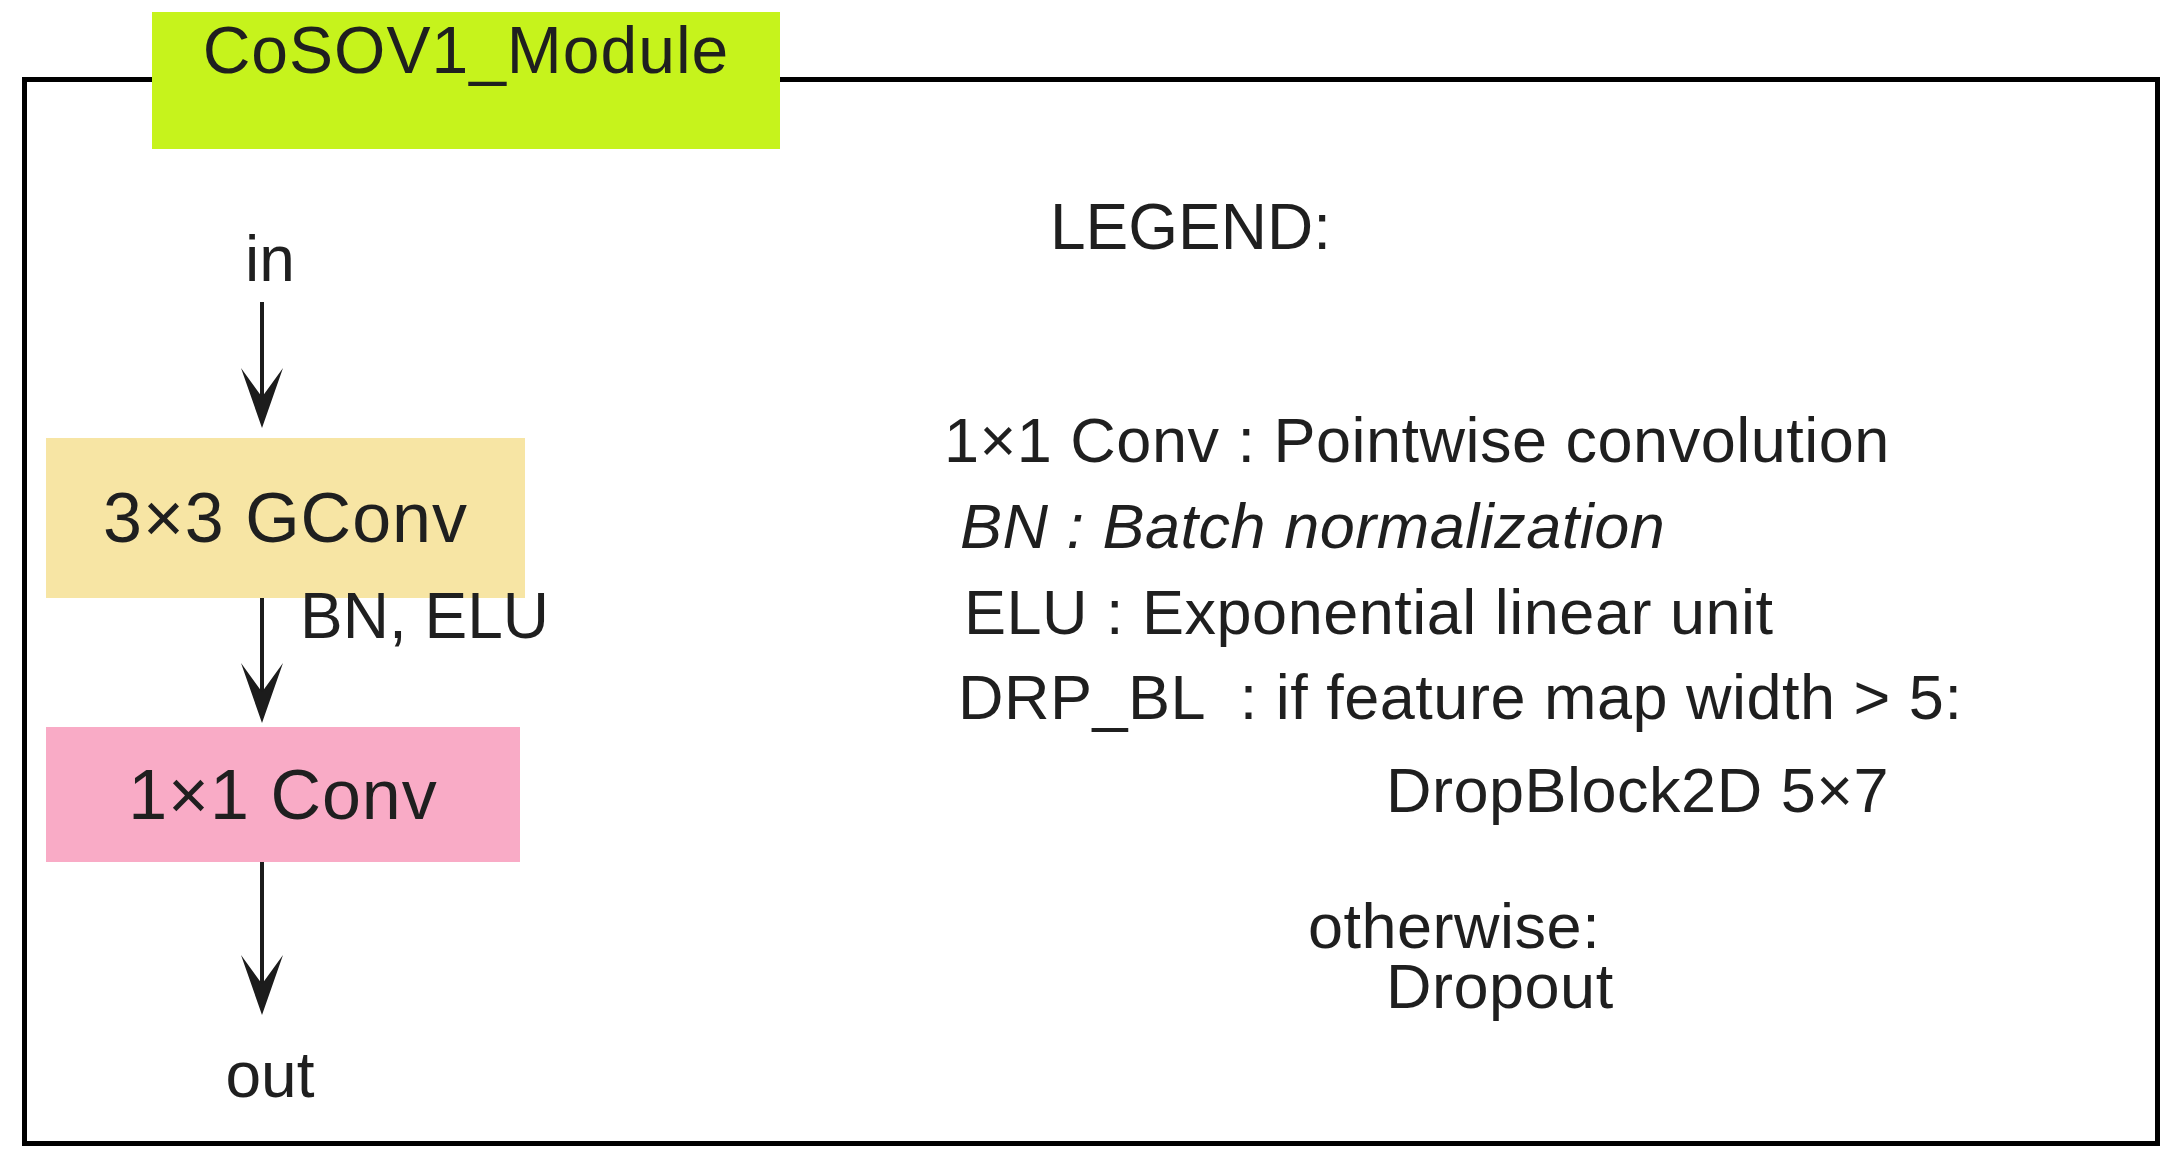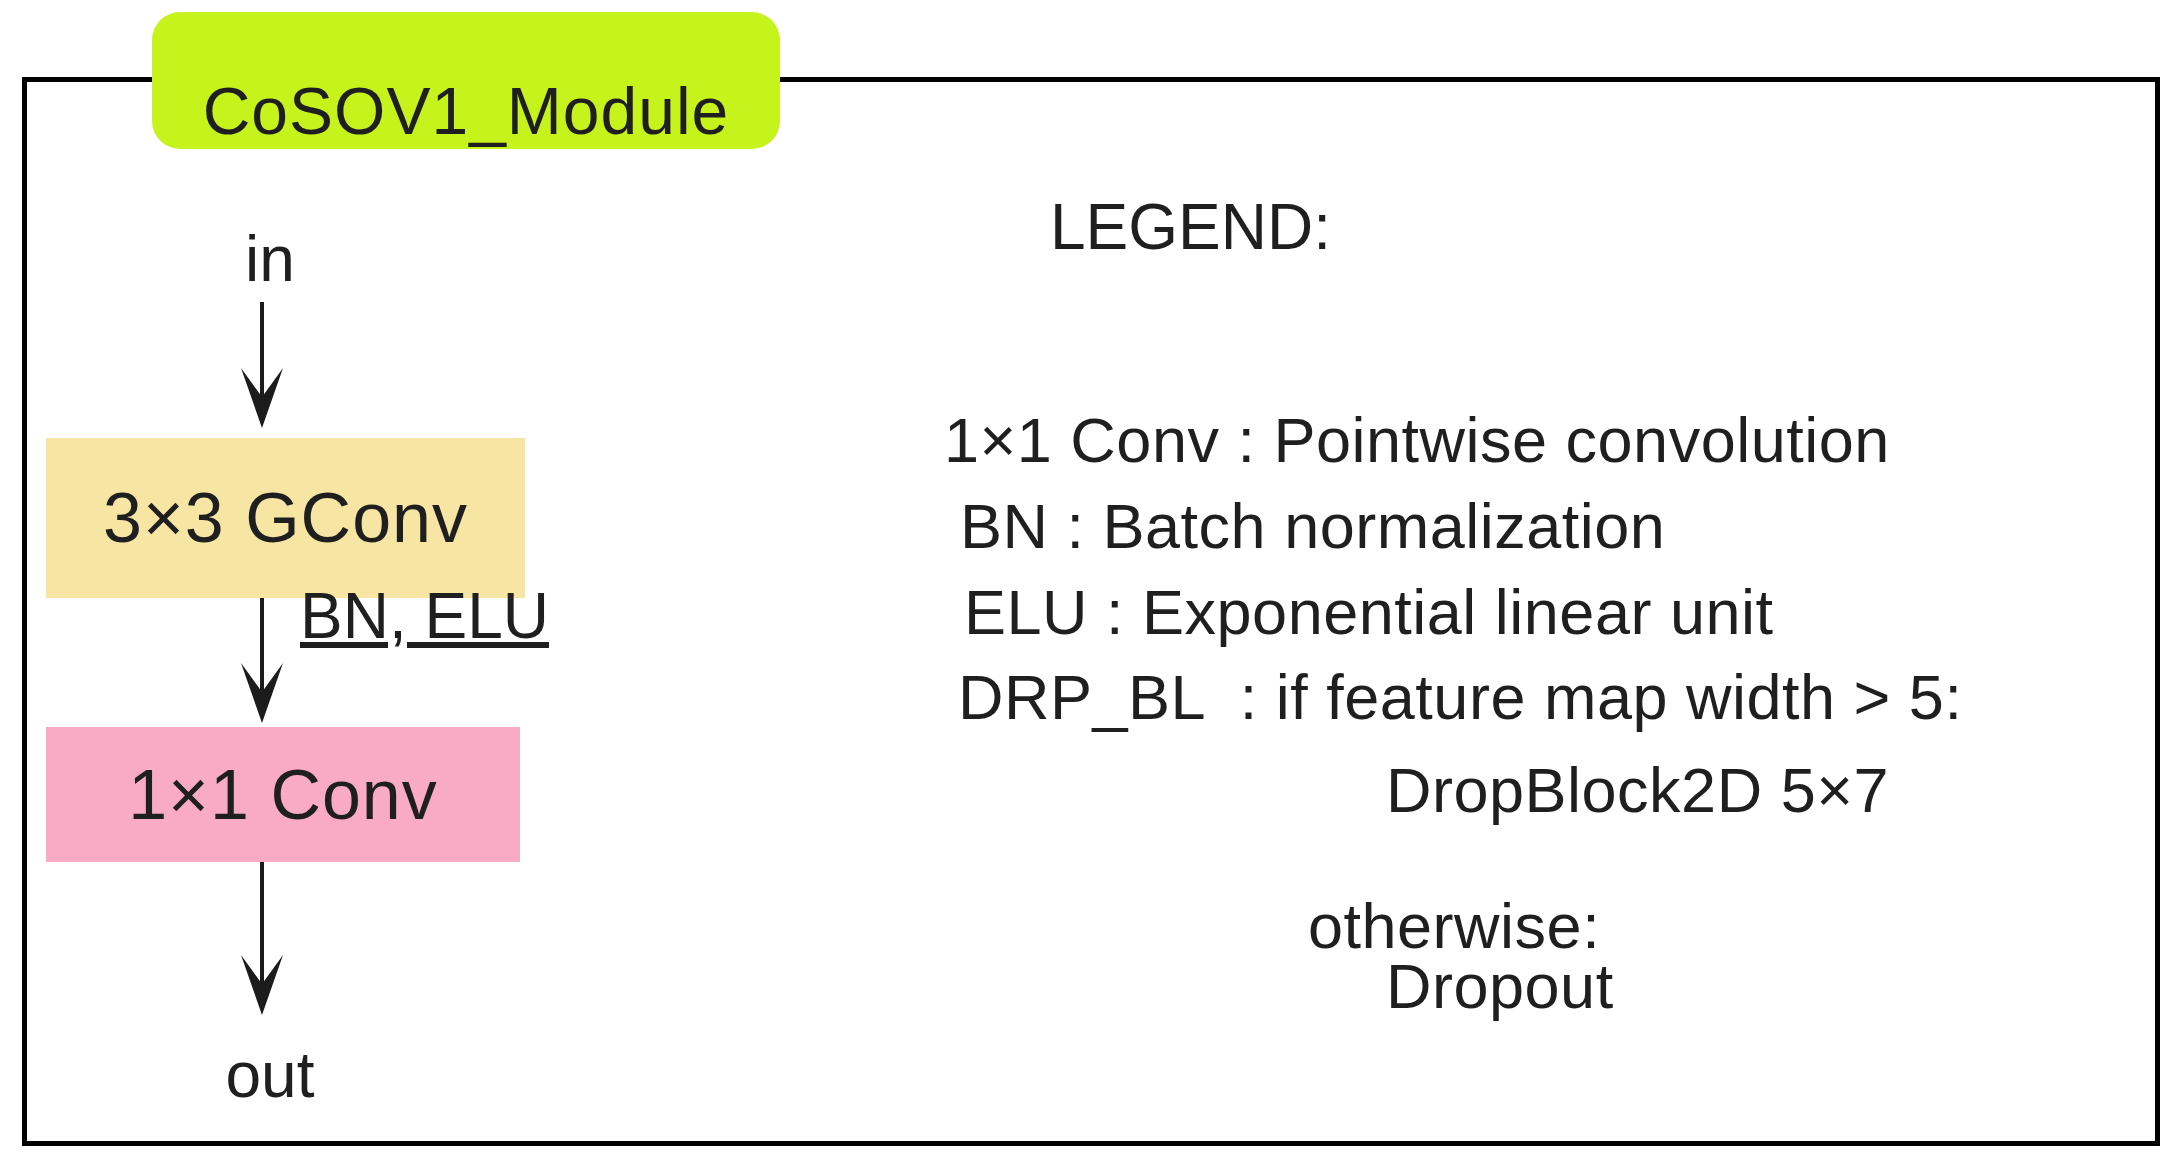--- a/index.html
+++ b/index.html
@@ -20,48 +20,47 @@
     width: 2138px; height: 1069px;
     box-sizing: border-box;
     border: 5px solid #000000;
     z-index: 1;
   }
 
   
   #title-box {
     left: 152px; top: 12px;
     width: 628px; height: 137px;
-    display: flex; align-items: flex-end; justify-content: center;
+    display: flex; align-items: flex-start; justify-content: center;
     font-size: 66px; letter-spacing: 1px;
     z-index: 2;
-    border-radius: 28px;
   }
 
   
   .node {
     display: flex; align-items: center; justify-content: center;
     font-size: 70px; letter-spacing: 1px;
     z-index: 2;
   }
   #node-gconv { left: 46px; top: 438px; width: 479px; height: 160px; }
   #node-conv  { left: 46px; top: 727px; width: 474px; height: 135px; }
 
   
   .lbl { font-size: 64px; line-height: 1.05; white-space: pre; z-index: 2; }
   #in-label  { left: 195px; top: 226px; width: 150px; text-align: center; }
   #out-label { left: 190px; top: 1042px; width: 160px; text-align: center; }
-  #edge1-label { left: 300px; top: 583px; text-decoration: underline; }
+  #edge1-label { left: 300px; top: 583px; }
   #edge2-label { left: 300px; top: 887px; }
 
   
   #legend-heading { left: 1050px; top: 194px; font-size: 64px; }
   .legend-line { font-size: 63px; letter-spacing: 0.5px; white-space: pre; z-index: 2; }
   #legend-line-0 { left: 936px;  top: 318px; }
   #legend-line-1 { left: 944px;  top: 404px; }
-  #legend-line-2 { left: 960px;  top: 490px; }
+  #legend-line-2 { left: 960px;  top: 490px; font-style: italic; }
   #legend-line-3 { left: 964px;  top: 576px; }
   #legend-line-4 { left: 958px;  top: 661px; }
   #legend-line-5 { left: 1386px; top: 754px; }
   #legend-line-6 { left: 1296px; top: 890px; margin-left: 12px; }
   #legend-line-7 { left: 1386px; top: 950px; }
 
   
   #arrows {
     left: 0; top: 0; width: 2182px; height: 1170px;
     z-index: 2; pointer-events: none;

